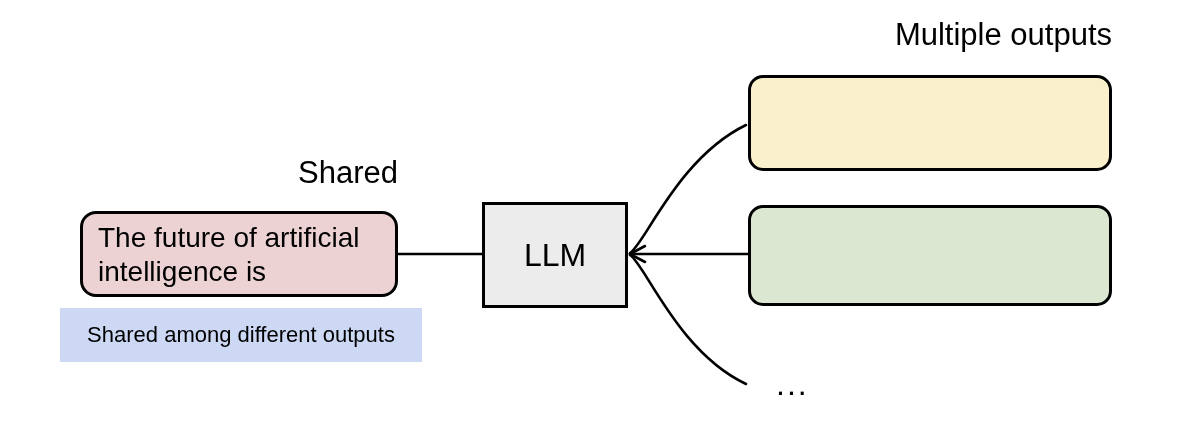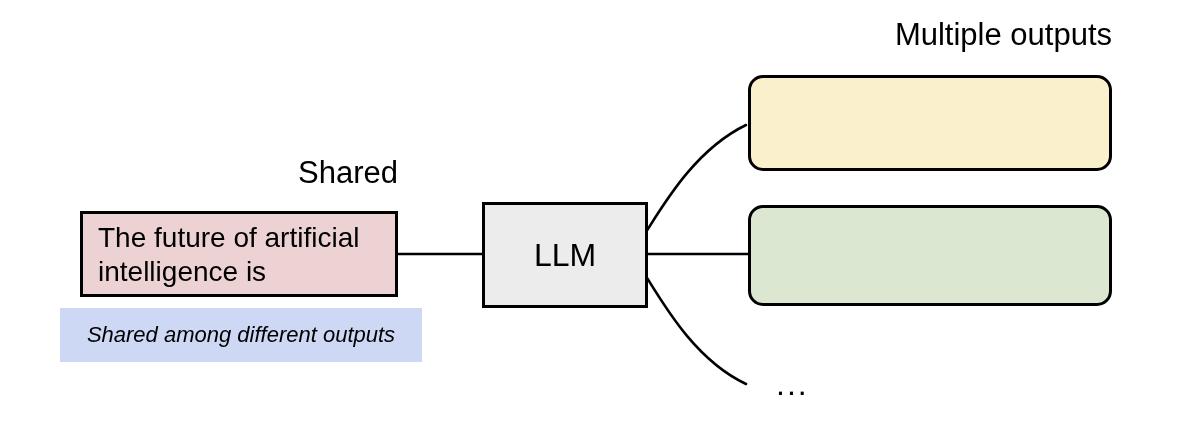--- a/index.html
+++ b/index.html
@@ -42,39 +42,38 @@
     left: 748px; top: 18px; width: 364px;
   }
   .box {
     position: absolute;
     box-sizing: border-box;
     border: 3px solid #000000;
   }
   .prompt-box {
     left: 80px; top: 211px;
     width: 318px; height: 86px;
-    border-radius: 0;
+    border-radius: 16px;
     font-size: 28px;
     line-height: 34px;
     padding: 7px 8px 0 15px;
   }
   .note {
     position: absolute;
     left: 60px; top: 308px;
     width: 362px; height: 54px;
     display: flex;
     align-items: center;
     justify-content: center;
-    font-style: italic;
     font-size: 22px;
     white-space: nowrap;
   }
   .llm-box {
     left: 482px; top: 202px;
-    width: 166px; height: 106px;
+    width: 146px; height: 106px;
     display: flex;
     align-items: center;
     justify-content: center;
     font-size: 32px;
   }
   .output-box {
     border-radius: 15px;
   }
   .output-box-1 {
     left: 748px; top: 75px;

